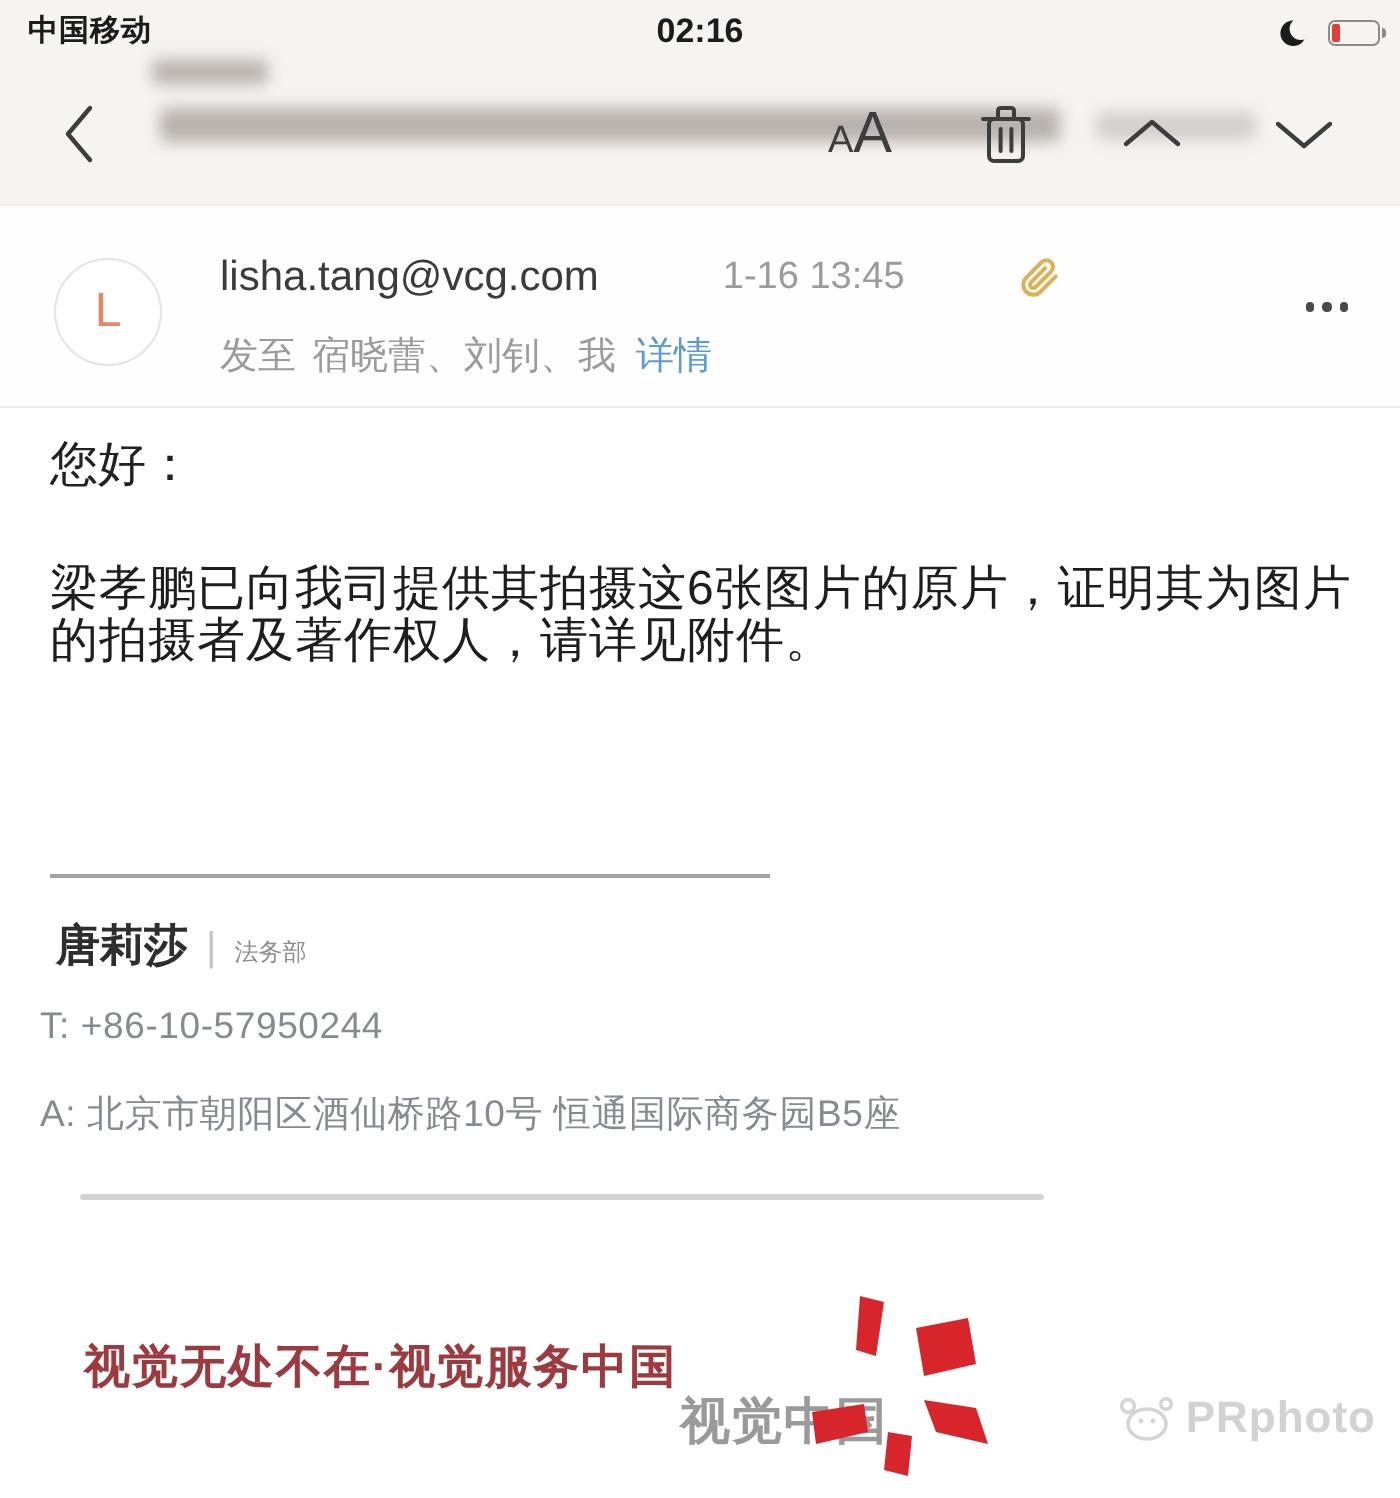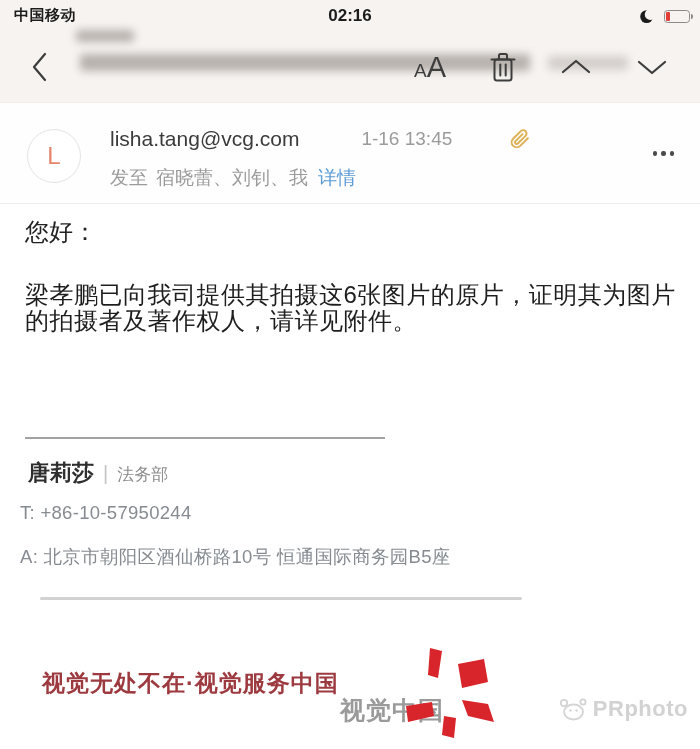--- a/index.html
+++ b/index.html
@@ -47,21 +47,21 @@
   .more-btn i { width:4.5px; height:4.5px; background:#4a4a4a; border-radius:50%; display:block; }
 
   
   .email-body { position:absolute; top:204px; left:0; width:700px; height:545px; background:#ffffff; }
   .greeting { position:absolute; left:25px; top:12px; font-size:24px; font-weight:500; color:#222; }
   .paragraph { position:absolute; left:25px; top:78px; width:655px; font-size:24px; font-weight:500; color:#1e1e1e; line-height:26px; letter-spacing:.5px; }
   .divider-1 { position:absolute; left:25px; top:233px; width:360px; height:2px; background:#a2a2a2; }
   .sig-name-row { position:absolute; left:28px; top:254px; display:flex; align-items:baseline; }
   .sig-name { font-size:22px; font-weight:600; color:#2e2e2e; }
   .sig-sep { font-size:20px; color:#c4c4c4; margin:0 9px; font-weight:300; }
-  .sig-dept { font-size:17px; color:#8d8d8d; }
+  .sig-dept { font-size:12px; color:#8d8d8d; }
   .sig-phone, .sig-addr { position:absolute; left:20px; font-size:18.5px; color:#858b91; letter-spacing:.3px; }
   .sig-phone { top:298px; }
   .sig-addr { top:340px; }
   .divider-2 { position:absolute; left:40px; top:393px; width:482px; height:2.5px; background:#d2d2d2; border-radius:2px; }
 
   
   .slogan { position:absolute; left:42px; top:464px; font-size:23px; font-weight:700; color:#9c3a3f; letter-spacing:1px; }
   .vcg-logo-text { position:absolute; left:340px; top:490px; font-size:25px; font-weight:700; color:#9a9a9a; letter-spacing:1px; }
   .vcg-pinwheel { position:absolute; left:404px; top:444px; }
   .watermark { position:absolute; right:12px; top:492px; display:flex; align-items:center; gap:4px; color:#cfcfcf; }

